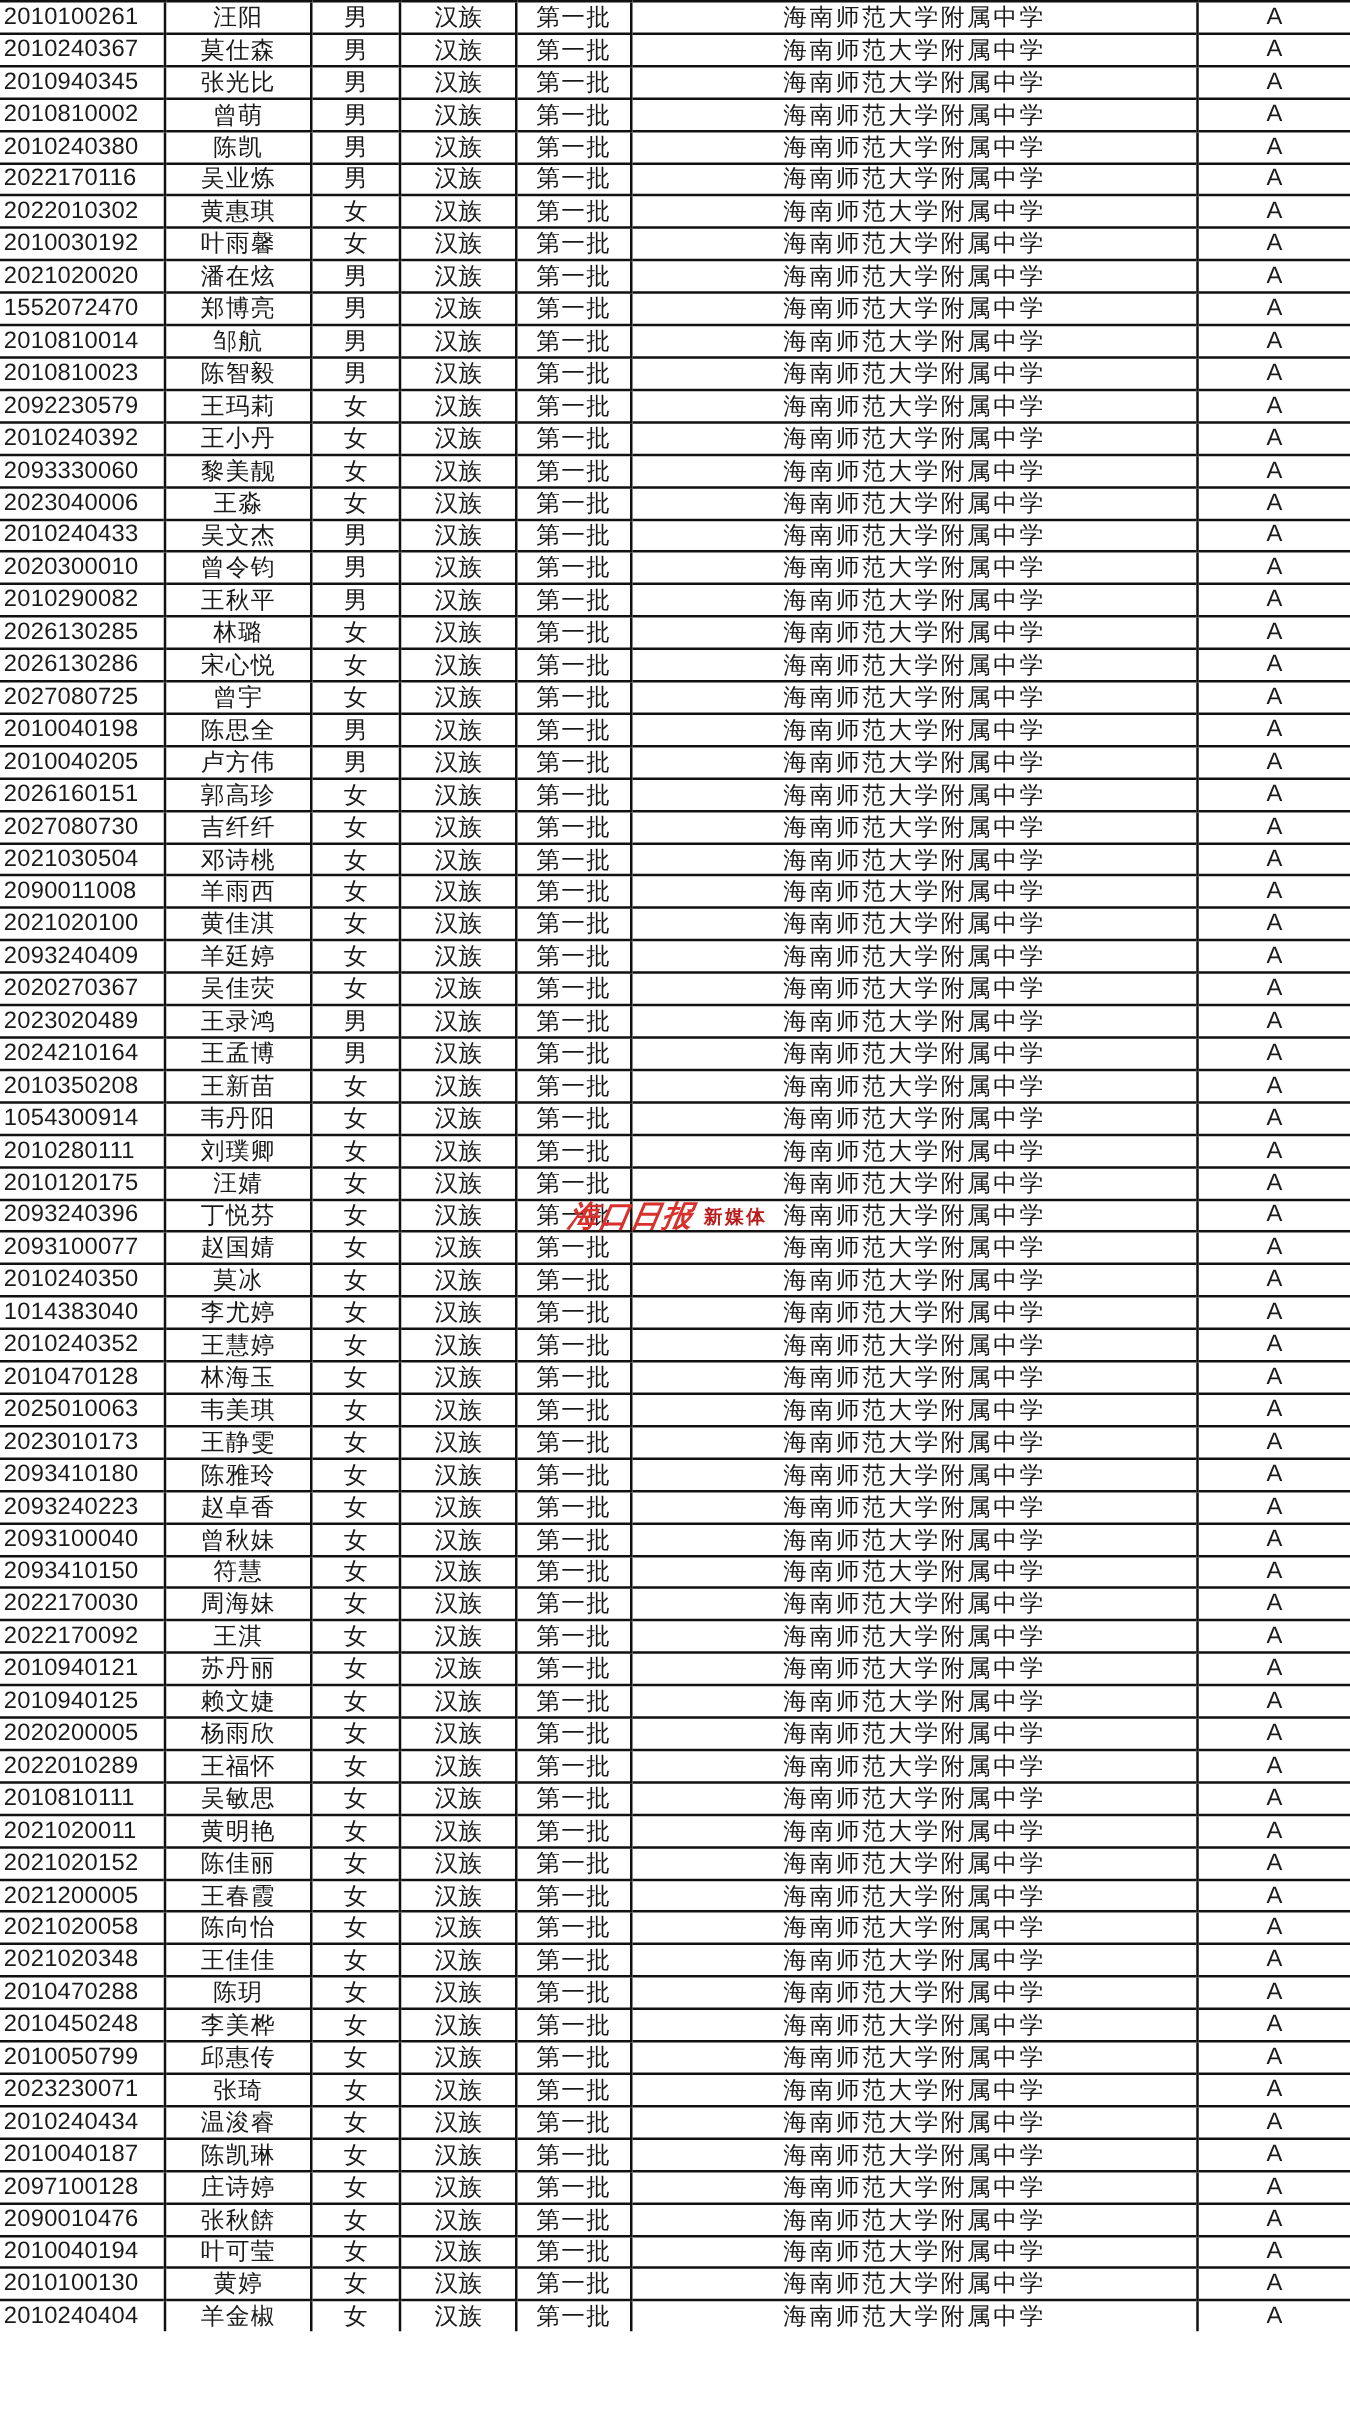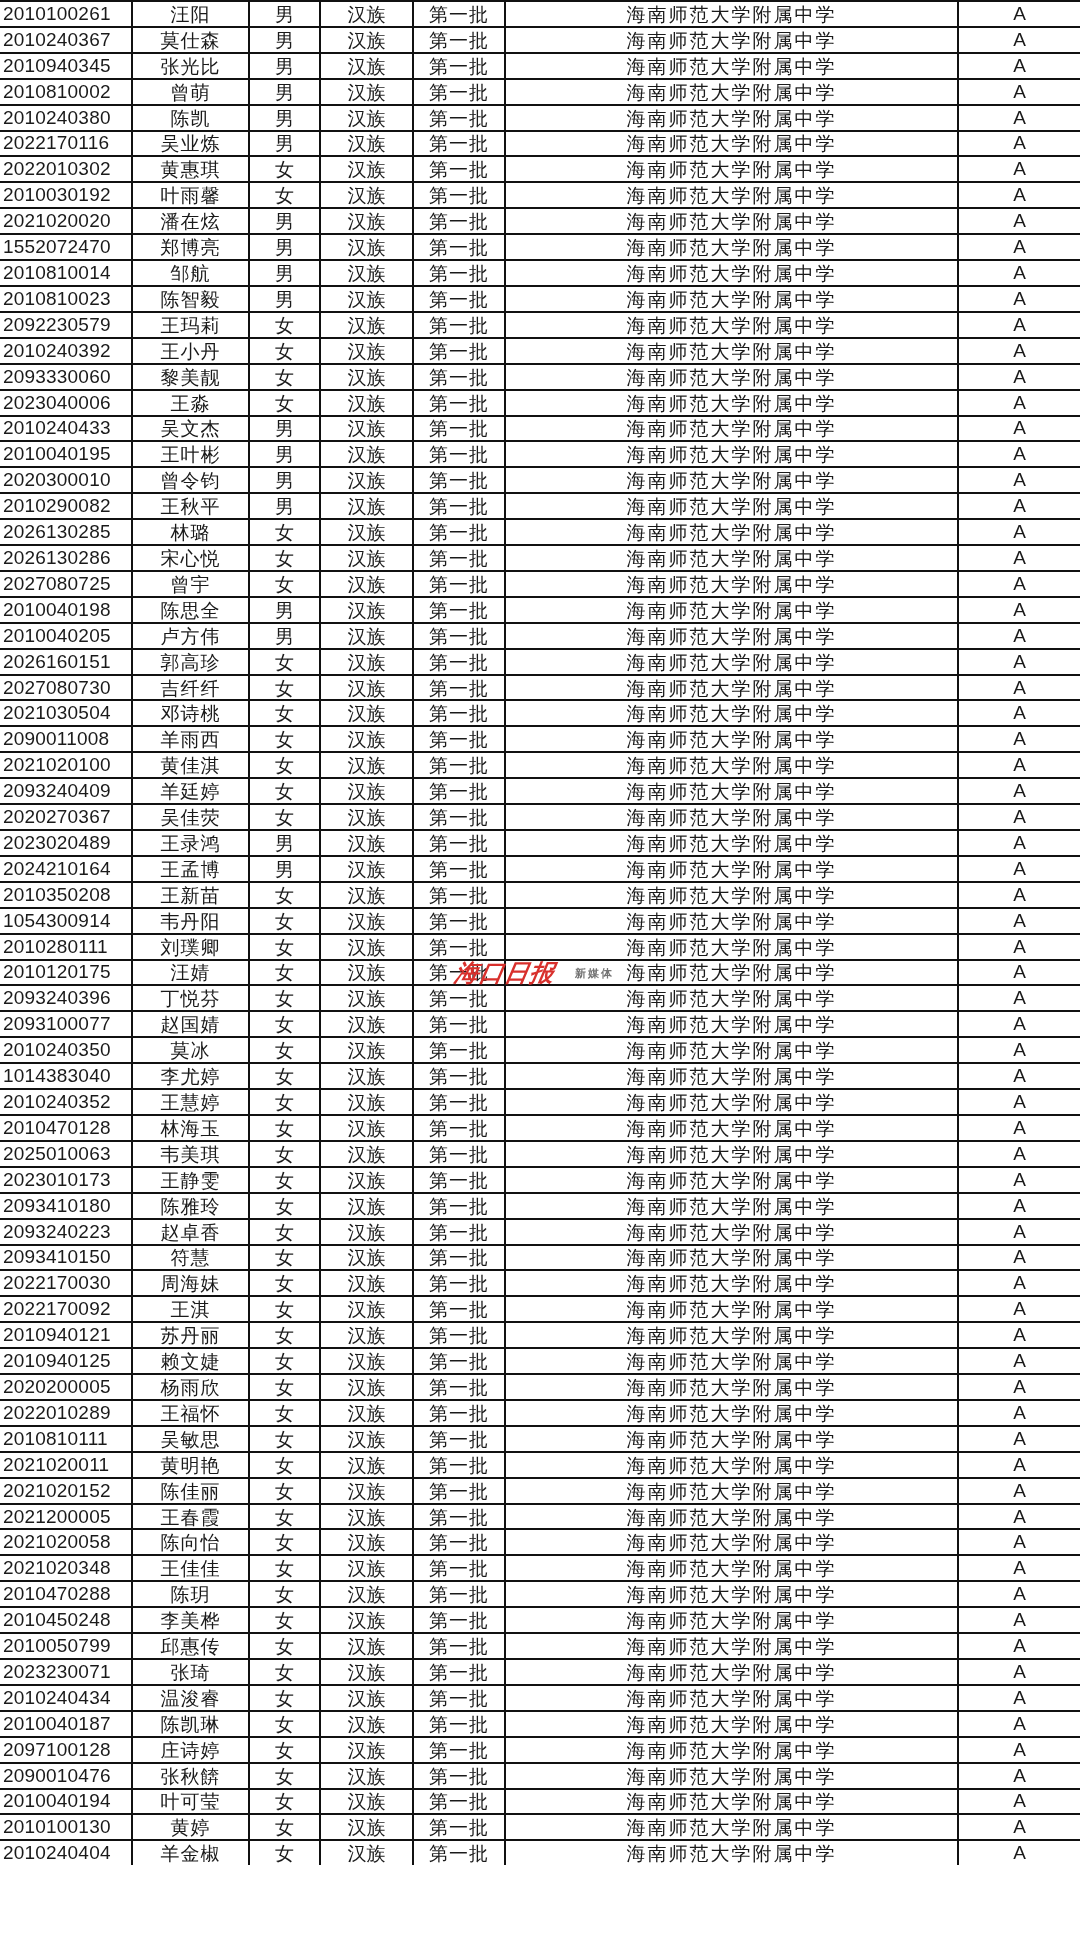--- a/index.html
+++ b/index.html
@@ -48,25 +48,25 @@
   .wm-red {
     color: #d8302c;
     font-family: "DejaVu Serif", "Liberation Serif", serif;
     font-style: italic;
     font-weight: bold;
     font-size: 24px;
     letter-spacing: 1px;
     transform: skewX(-10deg);
   }
   .wm-blue {
-    color: #737373;
+    color: #b91c1c;
     font-family: "DejaVu Sans", sans-serif;
     font-weight: bold;
-    font-size: 11px;
-    margin-left: 20px;
+    font-size: 15px;
+    margin-left: 8px;
     letter-spacing: 2px;
   }
 </style>
 </head>
 <body>
 
 <table class="roster">
   <colgroup>
     <col class="w-id">
       <col class="w-name">
@@ -224,29 +224,20 @@
       <tr>
         <td class="c-id">2010240433</td>
         <td class="c-name">吴文杰</td>
         <td class="c-gender">男</td>
         <td class="c-eth">汉族</td>
         <td class="c-batch">第一批</td>
         <td class="c-school">海南师范大学附属中学</td>
         <td class="c-grade">A</td>
       </tr>
       <tr>
-        <td class="c-id">2010040195</td>
-        <td class="c-name">王叶彬</td>
-        <td class="c-gender">男</td>
-        <td class="c-eth">汉族</td>
-        <td class="c-batch">第一批</td>
-        <td class="c-school">海南师范大学附属中学</td>
-        <td class="c-grade">A</td>
-      </tr>
-      <tr>
         <td class="c-id">2020300010</td>
         <td class="c-name">曾令钧</td>
         <td class="c-gender">男</td>
         <td class="c-eth">汉族</td>
         <td class="c-batch">第一批</td>
         <td class="c-school">海南师范大学附属中学</td>
         <td class="c-grade">A</td>
       </tr>
       <tr>
         <td class="c-id">2010290082</td>
@@ -496,20 +487,29 @@
         <td class="c-name">陈雅玲</td>
         <td class="c-gender">女</td>
         <td class="c-eth">汉族</td>
         <td class="c-batch">第一批</td>
         <td class="c-school">海南师范大学附属中学</td>
         <td class="c-grade">A</td>
       </tr>
       <tr>
         <td class="c-id">2093240223</td>
         <td class="c-name">赵卓香</td>
+        <td class="c-gender">女</td>
+        <td class="c-eth">汉族</td>
+        <td class="c-batch">第一批</td>
+        <td class="c-school">海南师范大学附属中学</td>
+        <td class="c-grade">A</td>
+      </tr>
+      <tr>
+        <td class="c-id">2093100040</td>
+        <td class="c-name">曾秋妹</td>
         <td class="c-gender">女</td>
         <td class="c-eth">汉族</td>
         <td class="c-batch">第一批</td>
         <td class="c-school">海南师范大学附属中学</td>
         <td class="c-grade">A</td>
       </tr>
       <tr>
         <td class="c-id">2093410150</td>
         <td class="c-name">符慧</td>
         <td class="c-gender">女</td>

